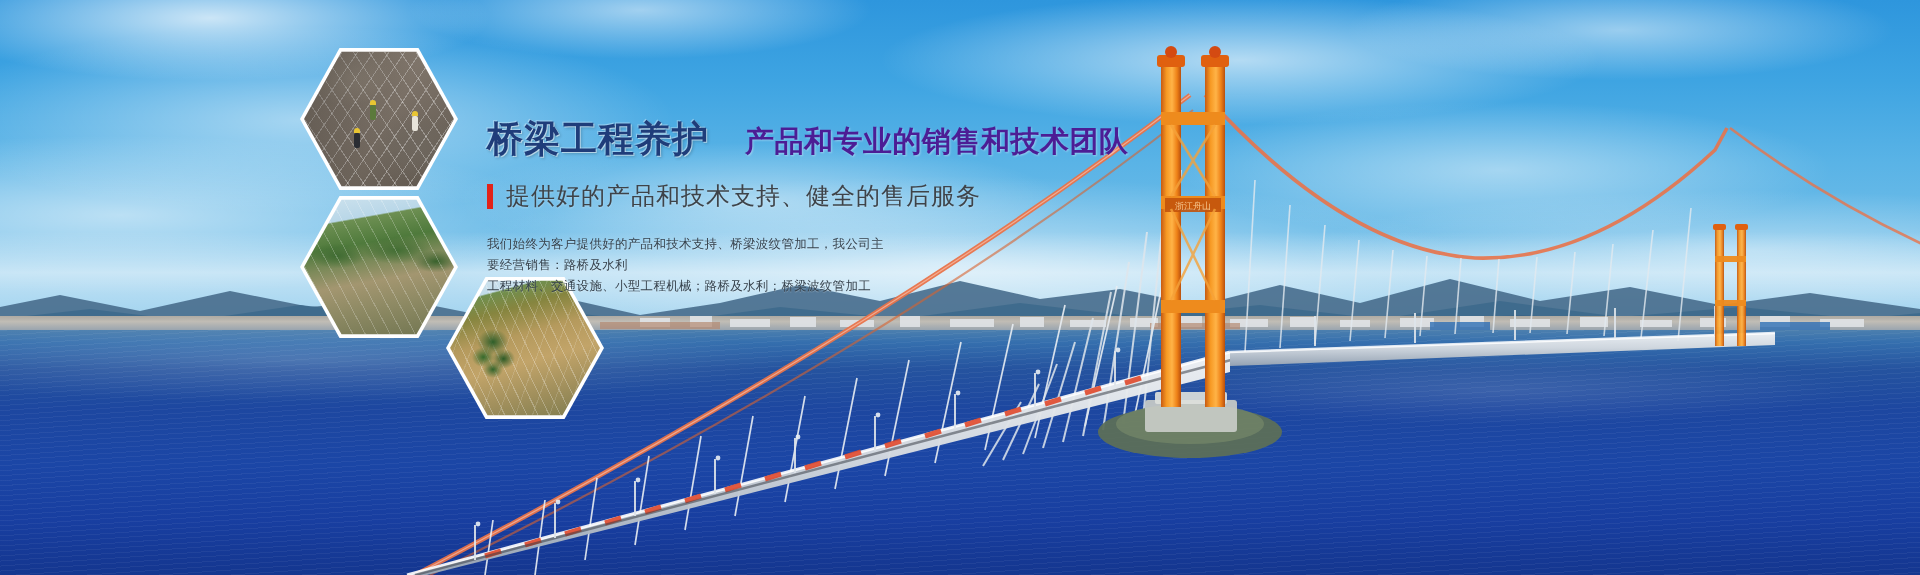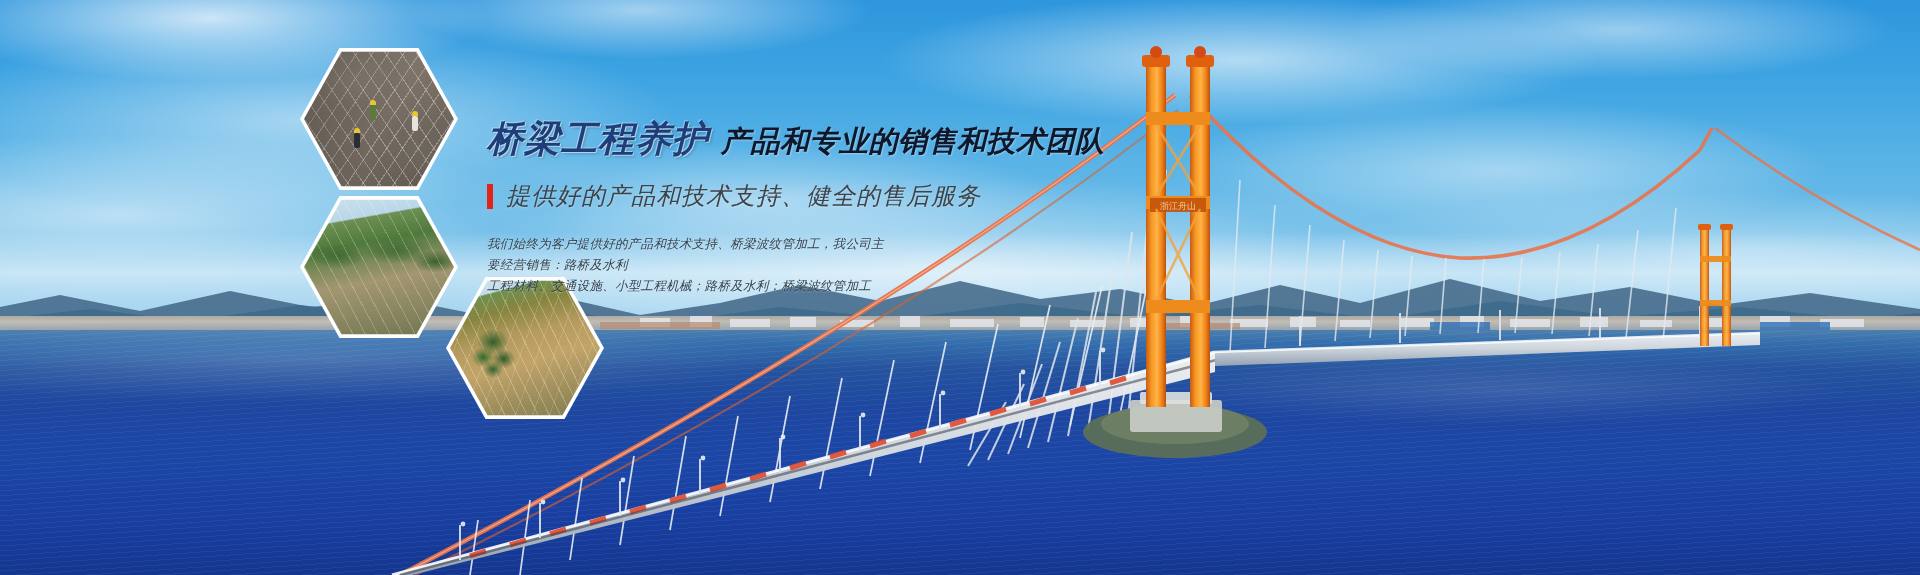--- a/index.html
+++ b/index.html
@@ -77,21 +77,21 @@
   }
   .sea-texture {
     position:absolute; inset:0;
     background:
       repeating-linear-gradient(176deg, rgba(255,255,255,.05) 0 1px, rgba(255,255,255,0) 1px 5px),
       radial-gradient(ellipse 700px 60px at 300px 30px, rgba(255,255,255,.16), rgba(255,255,255,0) 70%),
       radial-gradient(ellipse 500px 50px at 1500px 60px, rgba(255,255,255,.12), rgba(255,255,255,0) 70%);
   }
 
   
-  .bridge { position:absolute; inset:0; }
+  .bridge { position:absolute; inset:0;margin-left:15px; }
   .bridge svg { display:block; width:1920px; height:575px; }
 
   
   .hexes { position:absolute; left:0; top:0; width:640px; height:575px; }
   .hex {
     position:absolute;
     clip-path:polygon(25% 2%, 75% 2%, 100% 50%, 75% 98%, 25% 98%, 0% 50%);
     background:#fff;
     padding:4px;
   }
@@ -156,34 +156,34 @@
   .tree {
     position:absolute; left:14%; top:36%; width:44px; height:56px;
     background:
       radial-gradient(ellipse 22px 18px at 50% 25%, #2e5e29, rgba(0,0,0,0) 72%),
       radial-gradient(ellipse 16px 14px at 28% 52%, #356a2c, rgba(0,0,0,0) 72%),
       radial-gradient(ellipse 16px 14px at 74% 55%, #2d5b26, rgba(0,0,0,0) 72%),
       radial-gradient(ellipse 14px 12px at 50% 74%, #31632a, rgba(0,0,0,0) 72%);
   }
 
   
-  .copy { position:absolute; left:487px; top:118px; width:620px;font-style:italic; }
+  .copy { position:absolute; left:487px; top:118px; width:620px; }
 
   .headline { display:flex; align-items:baseline; white-space:nowrap; }
   .headline-main {
     font-size:36px; font-weight:bold; color:#1f3d7a;
     letter-spacing:1px; line-height:1.15;
     text-shadow:
        1px  1px 0 rgba(255,255,255,.55),
       -1px -1px 0 rgba(255,255,255,.35),
        2px  2px 3px rgba(0,0,0,.18);
   }
   .headline-sub {
-    font-size:29px; font-weight:bold; color:#0f172a;
-    letter-spacing:.5px; margin-left:12px;
+    font-size:29px; font-weight:bold; color:#4c1d95;
+    letter-spacing:.5px; margin-left:36px;
     text-shadow:1px 1px 2px rgba(255,255,255,.35);
   }
 
   .subline {
     display:flex; align-items:center;
     margin-top:18px; white-space:nowrap;
   }
   .redbar {
     width:6px; height:25px; background:#e2231a;
     margin-right:13px; flex:none;

